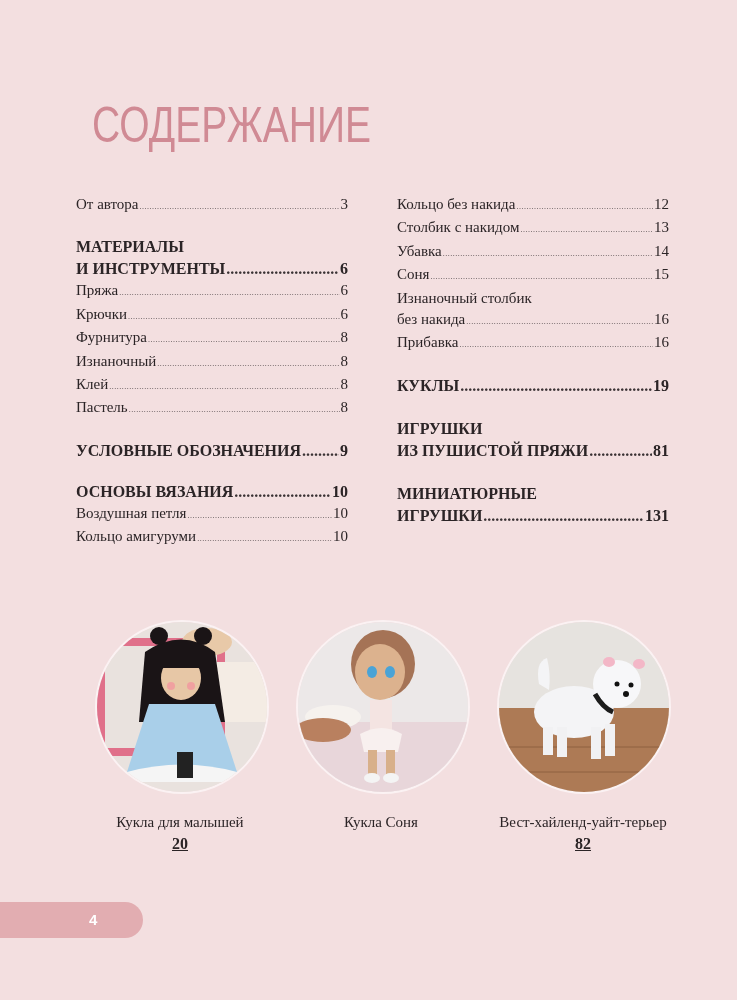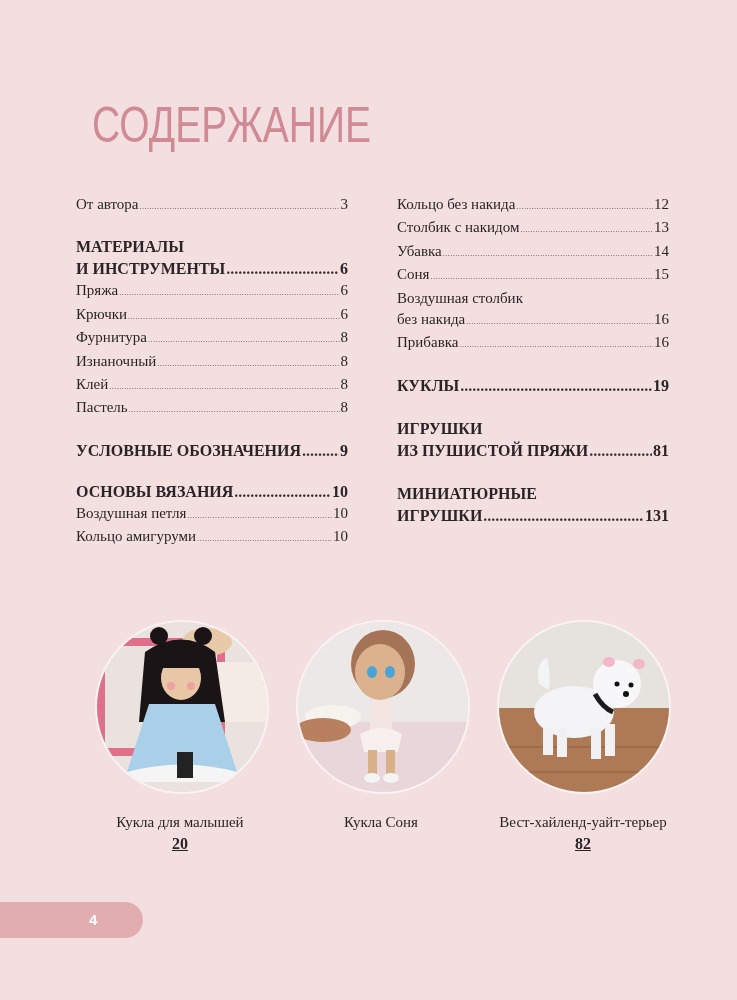--- a/index.html
+++ b/index.html
@@ -155,21 +155,21 @@
   <div class="row">
     <span class="lbl">Убавка</span>
     <span class="dots"></span>
     <span class="pg">14</span>
   </div>
   <div class="row">
     <span class="lbl">Соня</span>
     <span class="dots"></span>
     <span class="pg">15</span>
   </div>
-  <div class="plain-line">Воздушная столбик</div>
+  <div class="plain-line">Изнаночный столбик</div>
   <div class="row">
     <span class="lbl">без накида</span>
     <span class="dots"></span>
     <span class="pg">16</span>
   </div>
   <div class="row">
     <span class="lbl">Прибавка</span>
     <span class="dots"></span>
     <span class="pg">16</span>
   </div>

